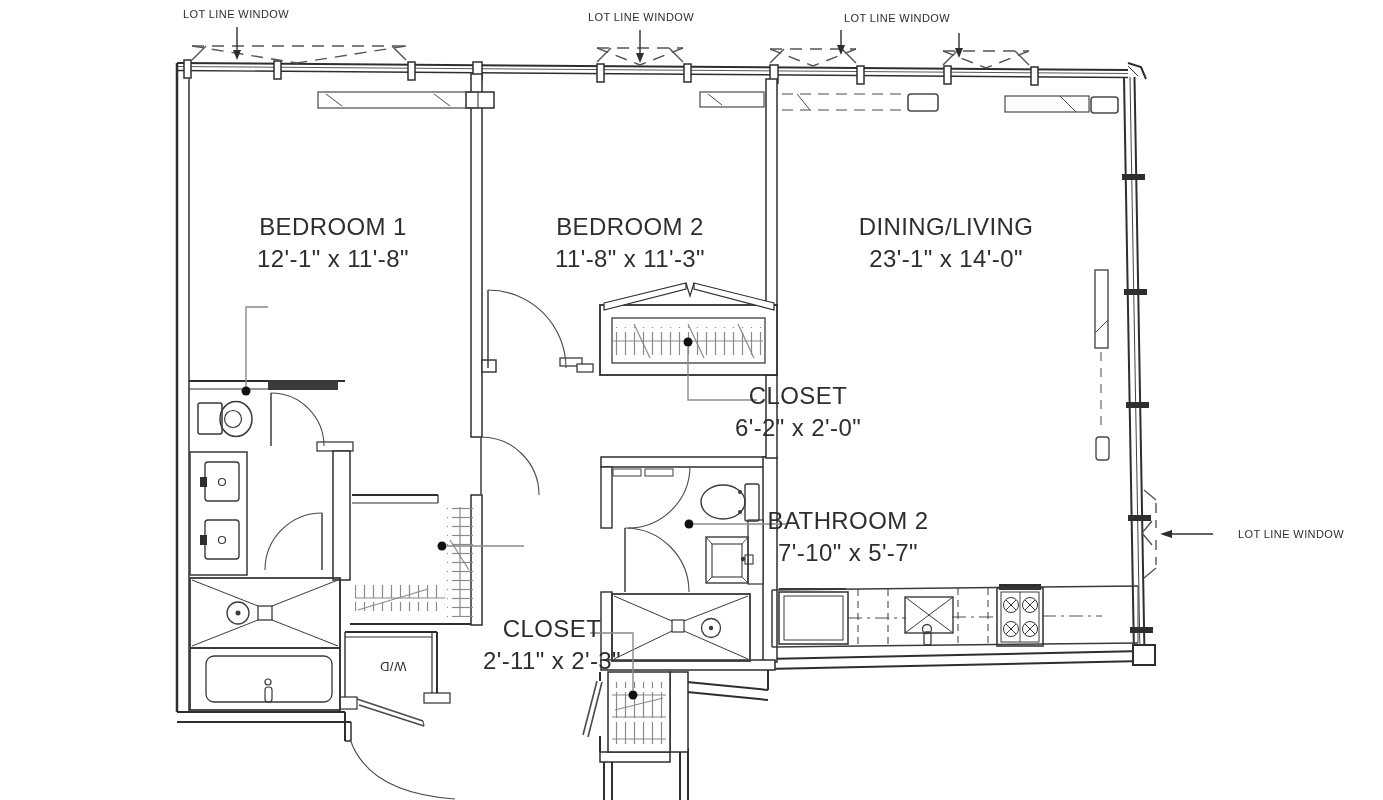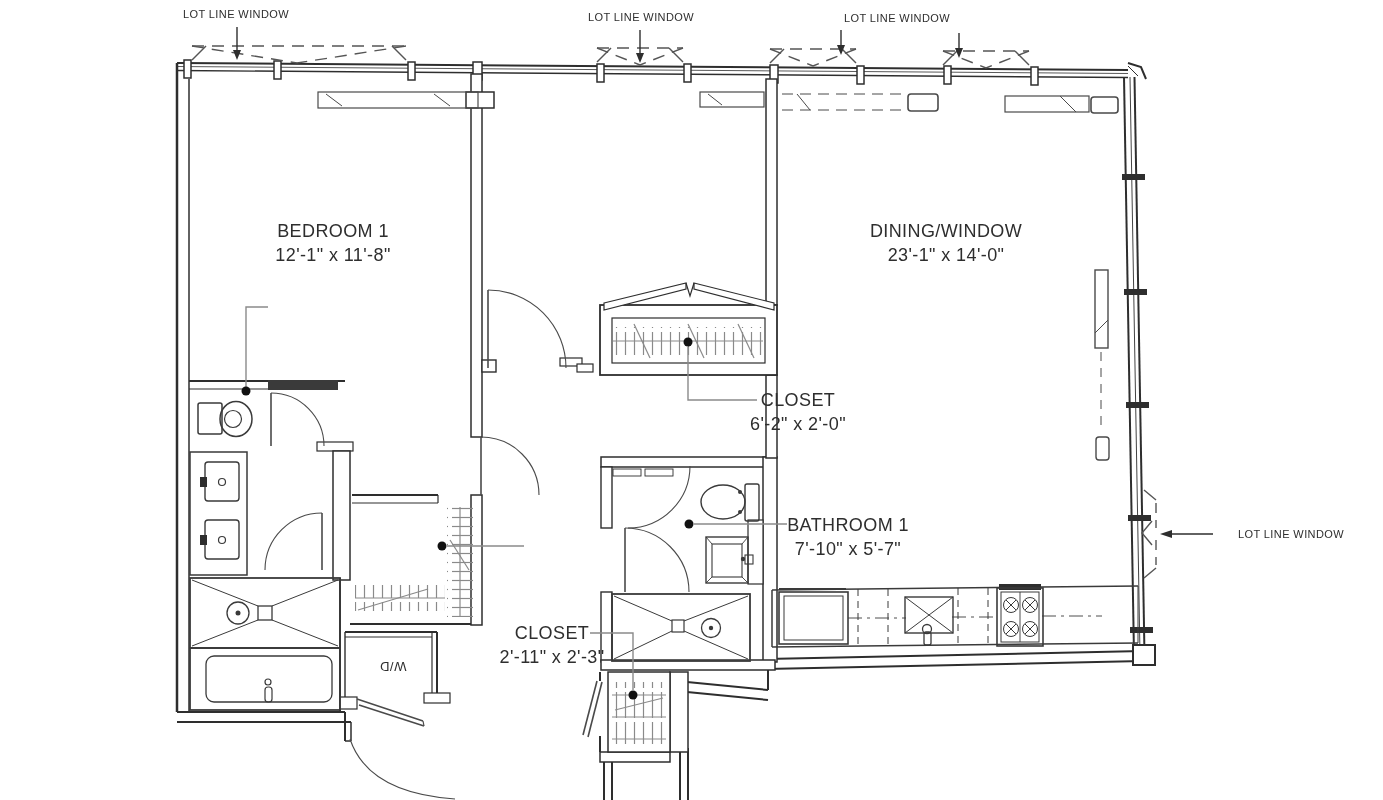--- a/index.html
+++ b/index.html
@@ -2,21 +2,21 @@
 <html><head>
 <meta charset="utf-8">
 <style>
   html,body{margin:0;padding:0;background:#fff;}
   .plan{position:relative;width:1383px;height:800px;background:#fff;overflow:hidden;
         font-family:"Liberation Sans", sans-serif;}
   svg{position:absolute;left:0;top:0;}
   .labels-layer{position:absolute;left:0;top:0;width:100%;height:100%;pointer-events:none;}
   .lbl{position:absolute;transform:translate(-50%,-50%);text-align:center;white-space:nowrap;
        color:#2e2e2e;line-height:1.34;}
-  .room .nm,.room .dm{font-size:18px;letter-spacing:.4px;}
+  .room .nm,.room .dm{font-size:24px;letter-spacing:.4px;}
   .callout{font-size:11px;letter-spacing:.4px;}
   .wd{font-size:13px;letter-spacing:.5px;transform:translate(-50%,-50%) rotate(180deg);}
 </style>
 </head>
 <body>
 
 <div class="plan">
 
 <svg width="1383" height="800" viewBox="0 0 1383 800">
   <defs>
@@ -374,30 +374,34 @@
 <div class="labels-layer">
   <div class="lbl callout" style="left:236px;top:14px">LOT LINE WINDOW</div>
   <div class="lbl callout" style="left:641px;top:17px">LOT LINE WINDOW</div>
   <div class="lbl callout" style="left:897px;top:18px">LOT LINE WINDOW</div>
   <div class="lbl callout" style="left:1291px;top:534px">LOT LINE WINDOW</div>
 
   <div class="lbl room" style="left:333px;top:243px">
     <div class="nm">BEDROOM 1</div>
     <div class="dm">12'-1" x 11'-8"</div>
   </div>
+  <div class="lbl room" style="left:630px;top:243px">
+    <div class="nm">BEDROOM 2</div>
+    <div class="dm">11'-8" x 11'-3"</div>
+  </div>
   <div class="lbl room" style="left:946px;top:243px">
-    <div class="nm">DINING/WINDOW</div>
+    <div class="nm">DINING/LIVING</div>
     <div class="dm">23'-1" x 14'-0"</div>
   </div>
   <div class="lbl room" style="left:798px;top:412px">
     <div class="nm">CLOSET</div>
     <div class="dm">6'-2" x 2'-0"</div>
   </div>
   <div class="lbl room" style="left:848px;top:537px">
-    <div class="nm">BATHROOM 1</div>
+    <div class="nm">BATHROOM 2</div>
     <div class="dm">7'-10" x 5'-7"</div>
   </div>
   <div class="lbl room" style="left:552px;top:645px">
     <div class="nm">CLOSET</div>
     <div class="dm">2'-11" x 2'-3"</div>
   </div>
 
   <div class="lbl wd" style="left:393px;top:666px">W/D</div>
 </div>
 

